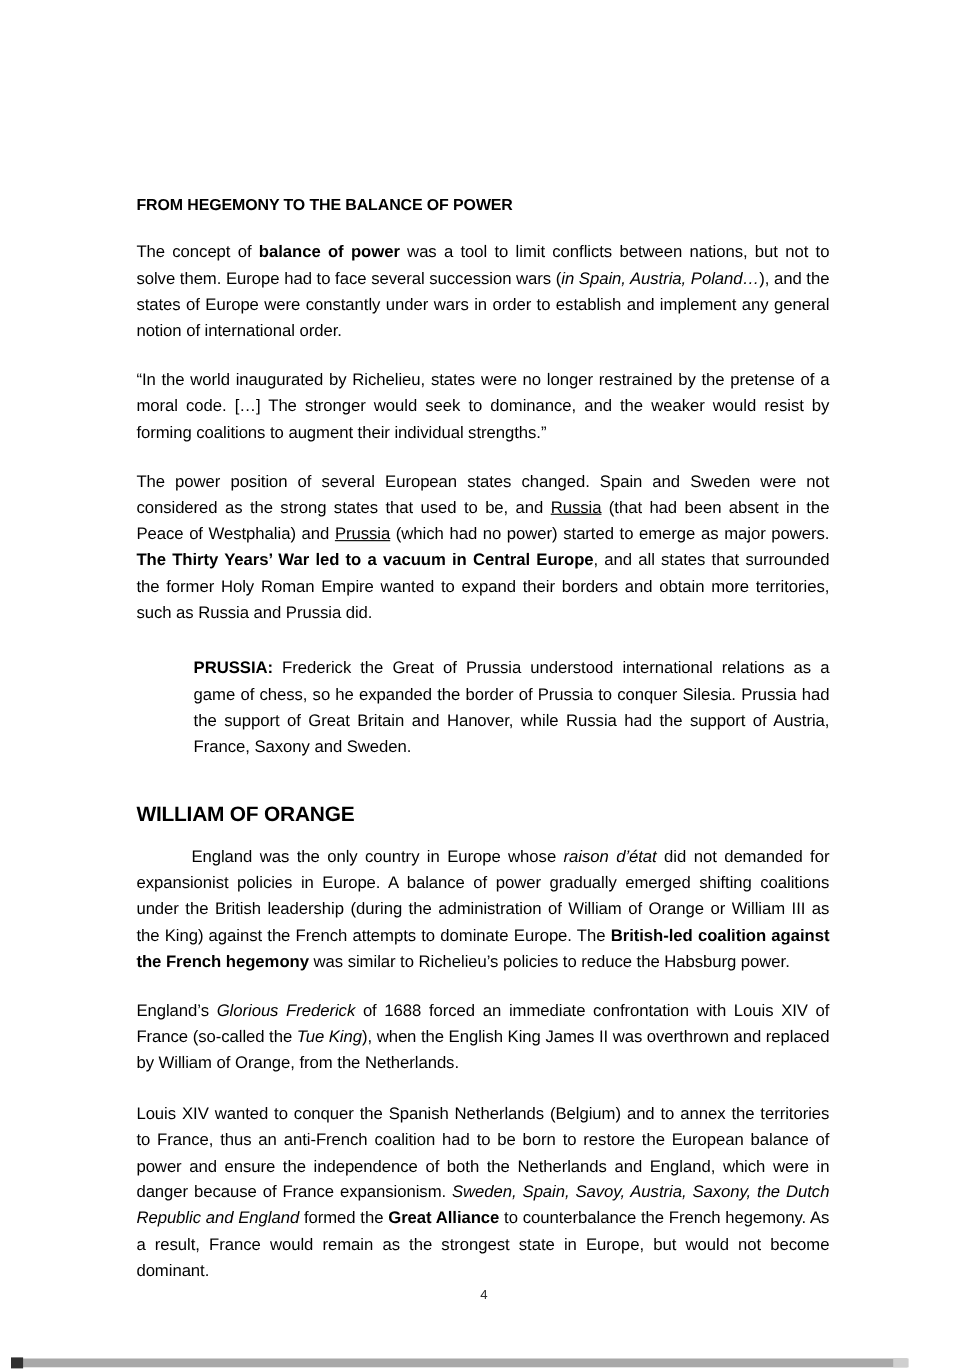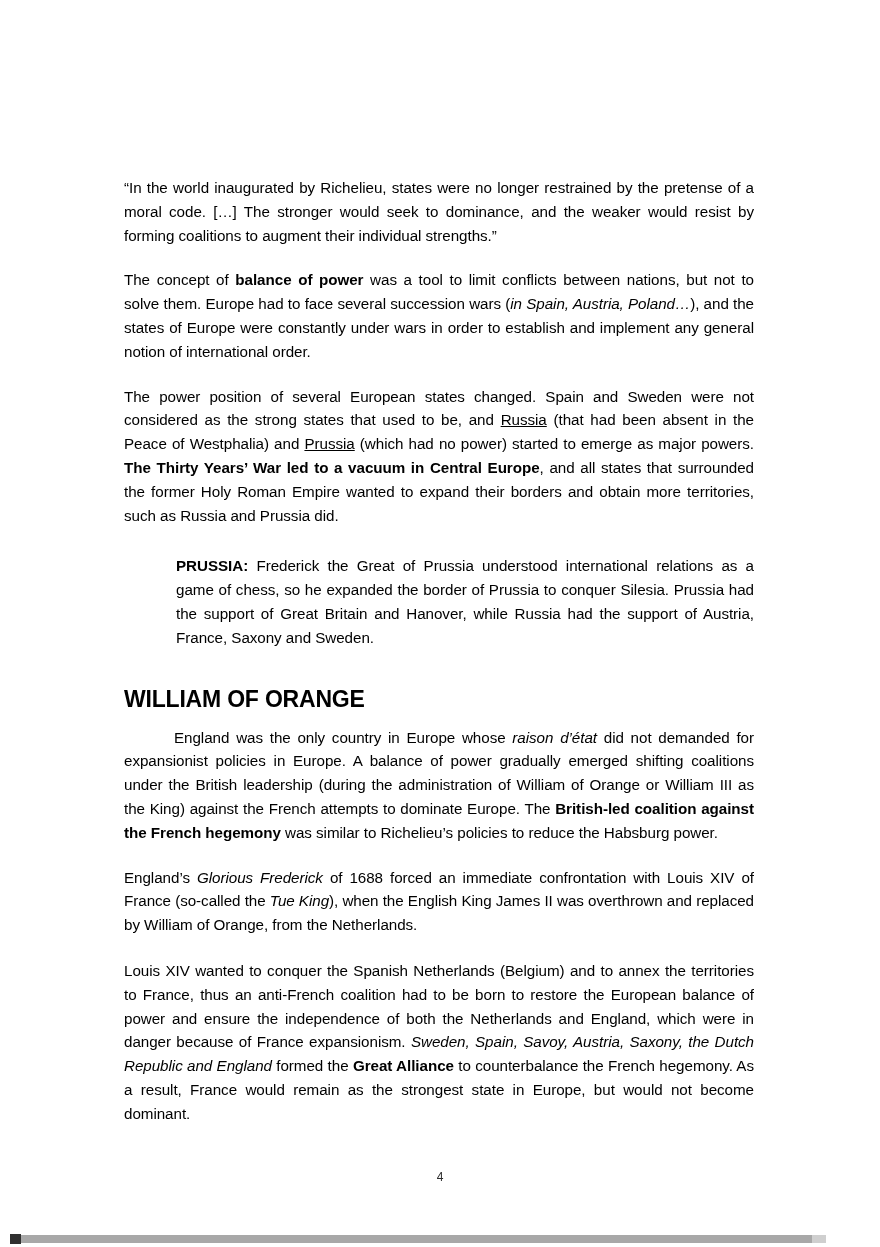--- a/index.html
+++ b/index.html
@@ -35,21 +35,21 @@
 
   
   .h-small {
     font-size: 14.5px;
     font-weight: bold;
     line-height: 22px;
     letter-spacing: -0.1px;
     margin: 0 0 20px 0;
   }
   .h-large {
-    font-size: 23px;
+    font-size: 19px;
     font-weight: bold;
     line-height: 26px;
     letter-spacing: -0.2px;
     margin: 36px 0 14px 0;
   }
 
   
   .para {
     font-size: 15.2px;
     line-height: 23.8px;
@@ -127,27 +127,28 @@
     background: #cfcfcf;
   }
 </style>
 </head>
 <body>
 
 <div class="page">
 
   <div class="content">
 
+    <div class="h-small">FROM HEGEMONY TO THE BALANCE OF POWER</div>
+
+    <p class="para">
+      <span>The concept of </span><b>balance of power</b><span> was a tool to limit conflicts between nations, but not to solve them. Europe had to face several succession wars (</span><i>in Spain, Austria, Poland…</i><span>), and the states of Europe were constantly under wars in order to establish and implement any general notion of international order.</span>
+    </p>
 
     <p class="para">
       <span>“In the world inaugurated by Richelieu, states were no longer restrained by the pretense of a moral code. […] The stronger would seek to dominance, and the weaker would resist by forming coalitions to augment their individual strengths.”</span>
-    </p>
-
-    <p class="para">
-      <span>The concept of </span><b>balance of power</b><span> was a tool to limit conflicts between nations, but not to solve them. Europe had to face several succession wars (</span><i>in Spain, Austria, Poland…</i><span>), and the states of Europe were constantly under wars in order to establish and implement any general notion of international order.</span>
     </p>
 
     <p class="para">
       <span>The power position of several European states changed. Spain and Sweden were not considered as the strong states that used to be, and </span><u>Russia</u><span> (that had been absent in the Peace of Westphalia) and </span><u>Prussia</u><span> (which had no power) started to emerge as major powers. </span><b>The Thirty Years’ War led to a vacuum in Central Europe</b><span>, and all states that surrounded the former Holy Roman Empire wanted to expand their borders and obtain more territories, such as Russia and Prussia did.</span>
     </p>
 
     <div class="spacer-sm"></div>
 
     <p class="block-indent">
       <b>PRUSSIA:</b><span> Frederick the Great of Prussia understood international relations as a game of chess, so he expanded the border of Prussia to conquer Silesia. Prussia had the support of Great Britain and Hanover, while Russia had the support of Austria, France, Saxony and Sweden.</span>

